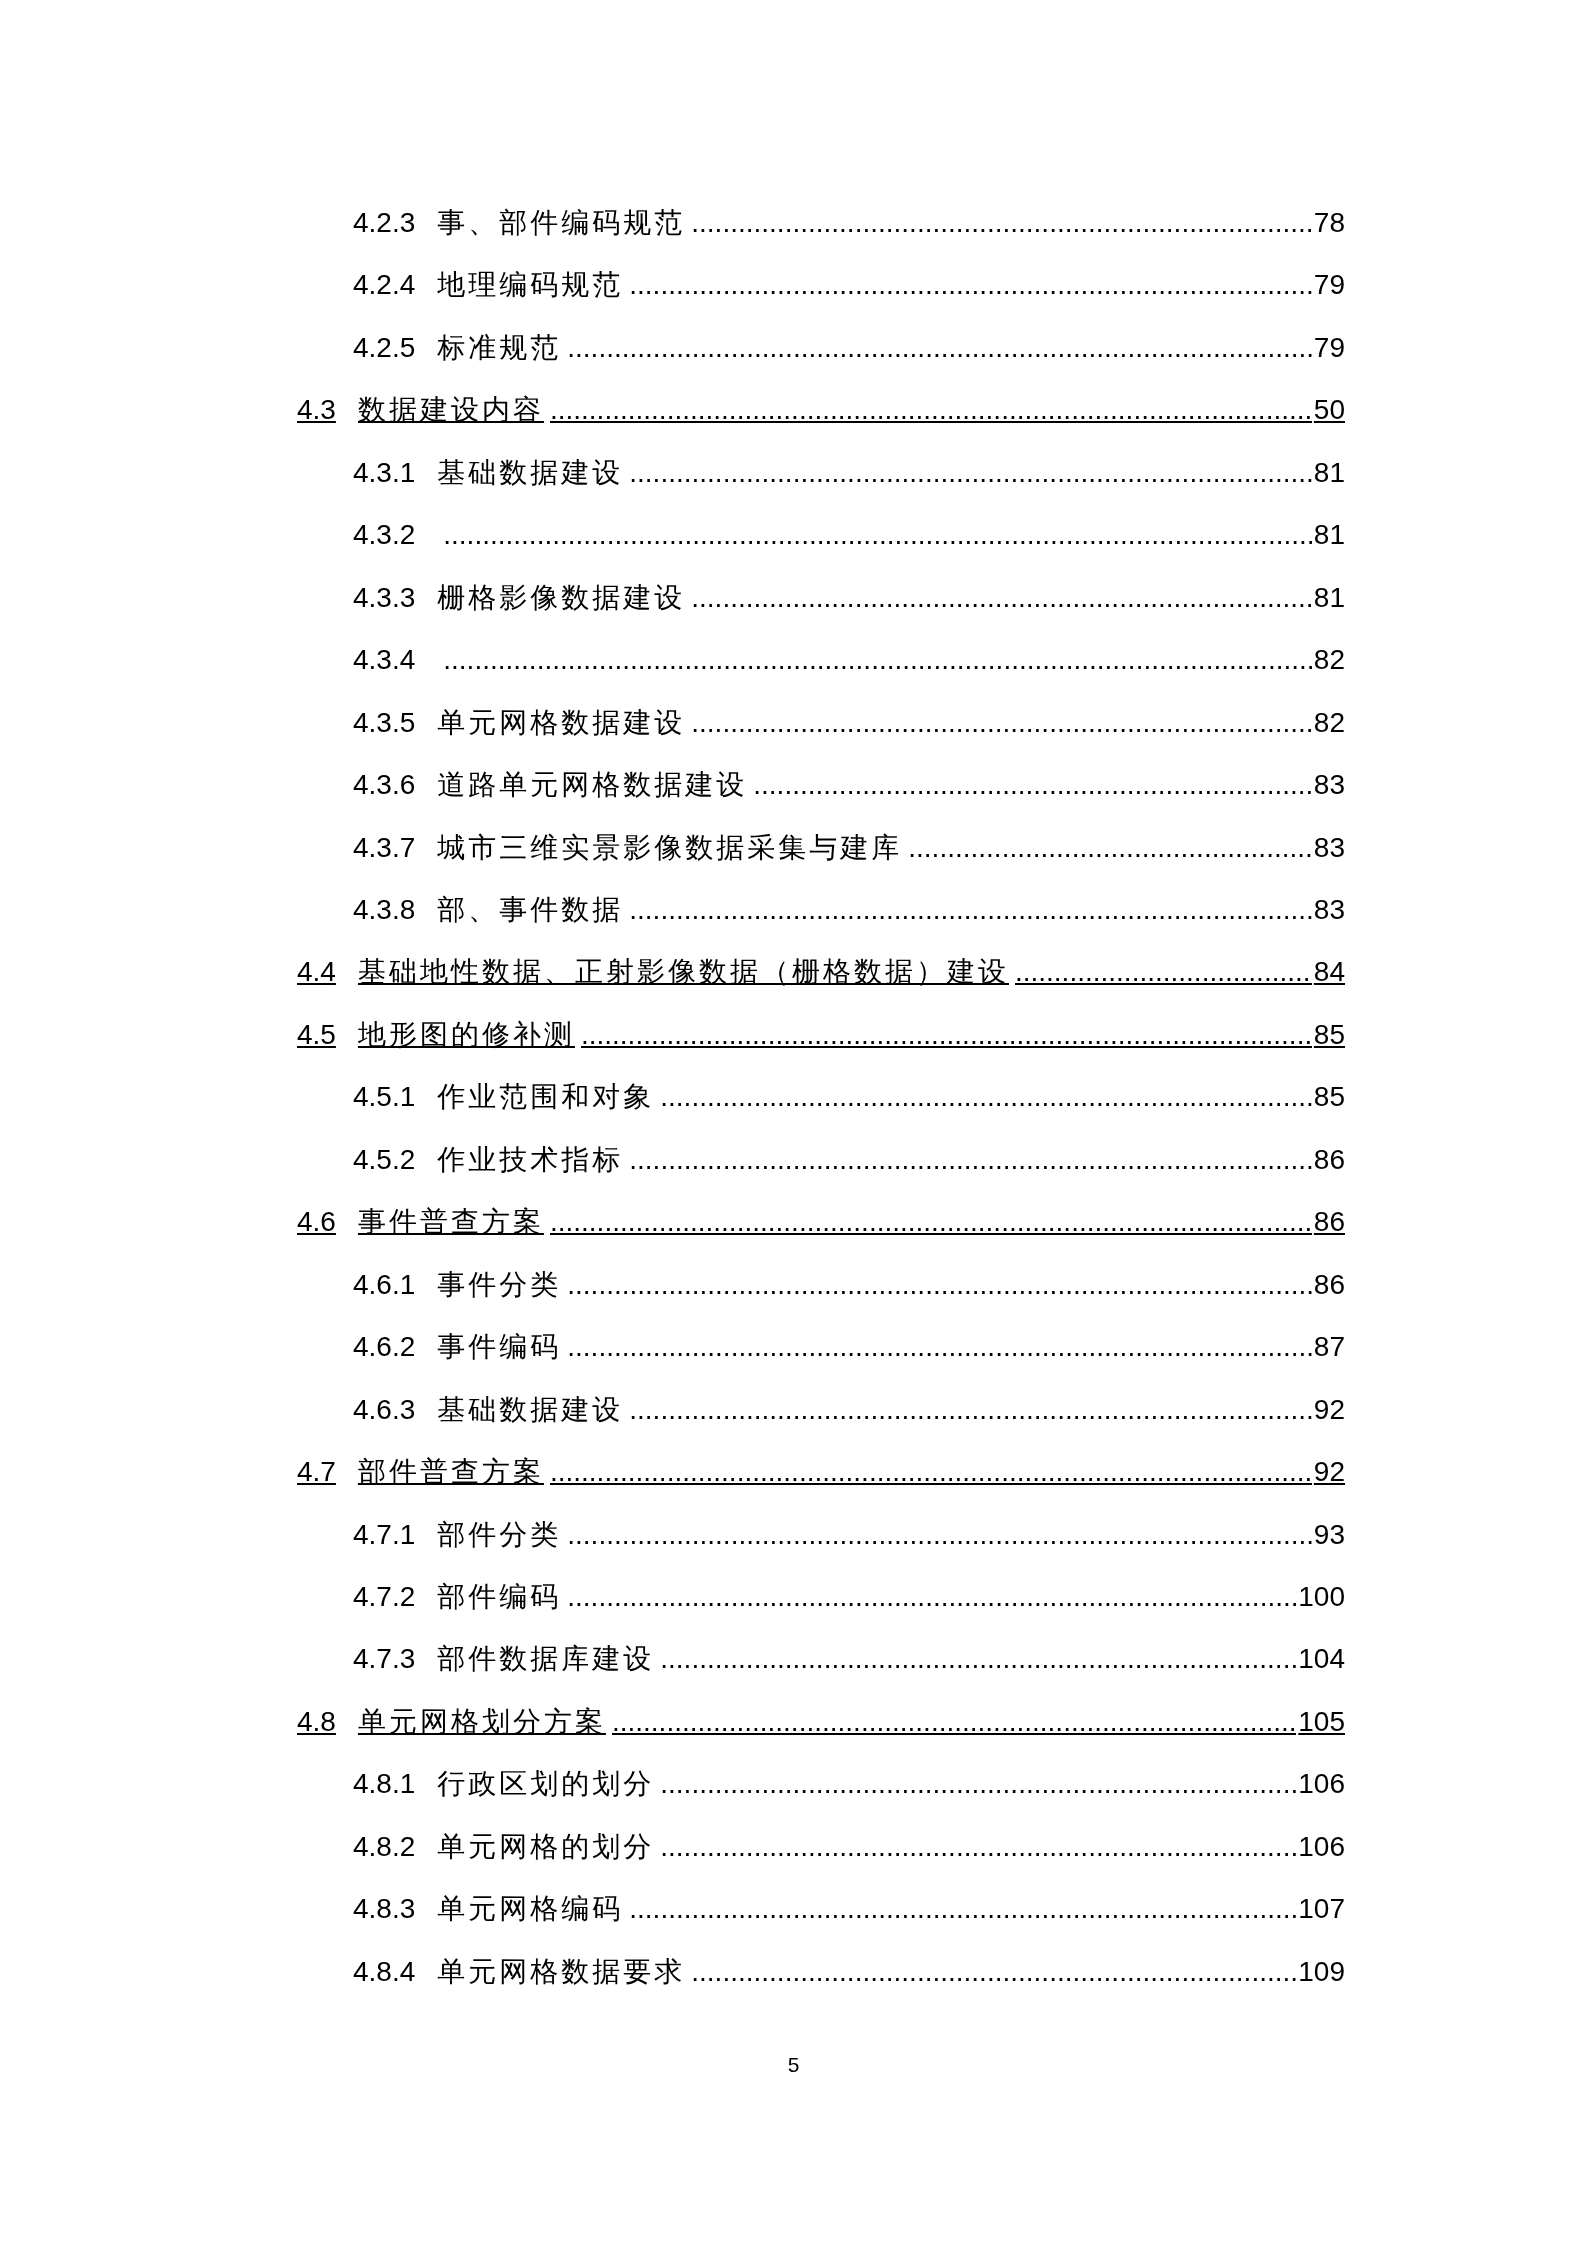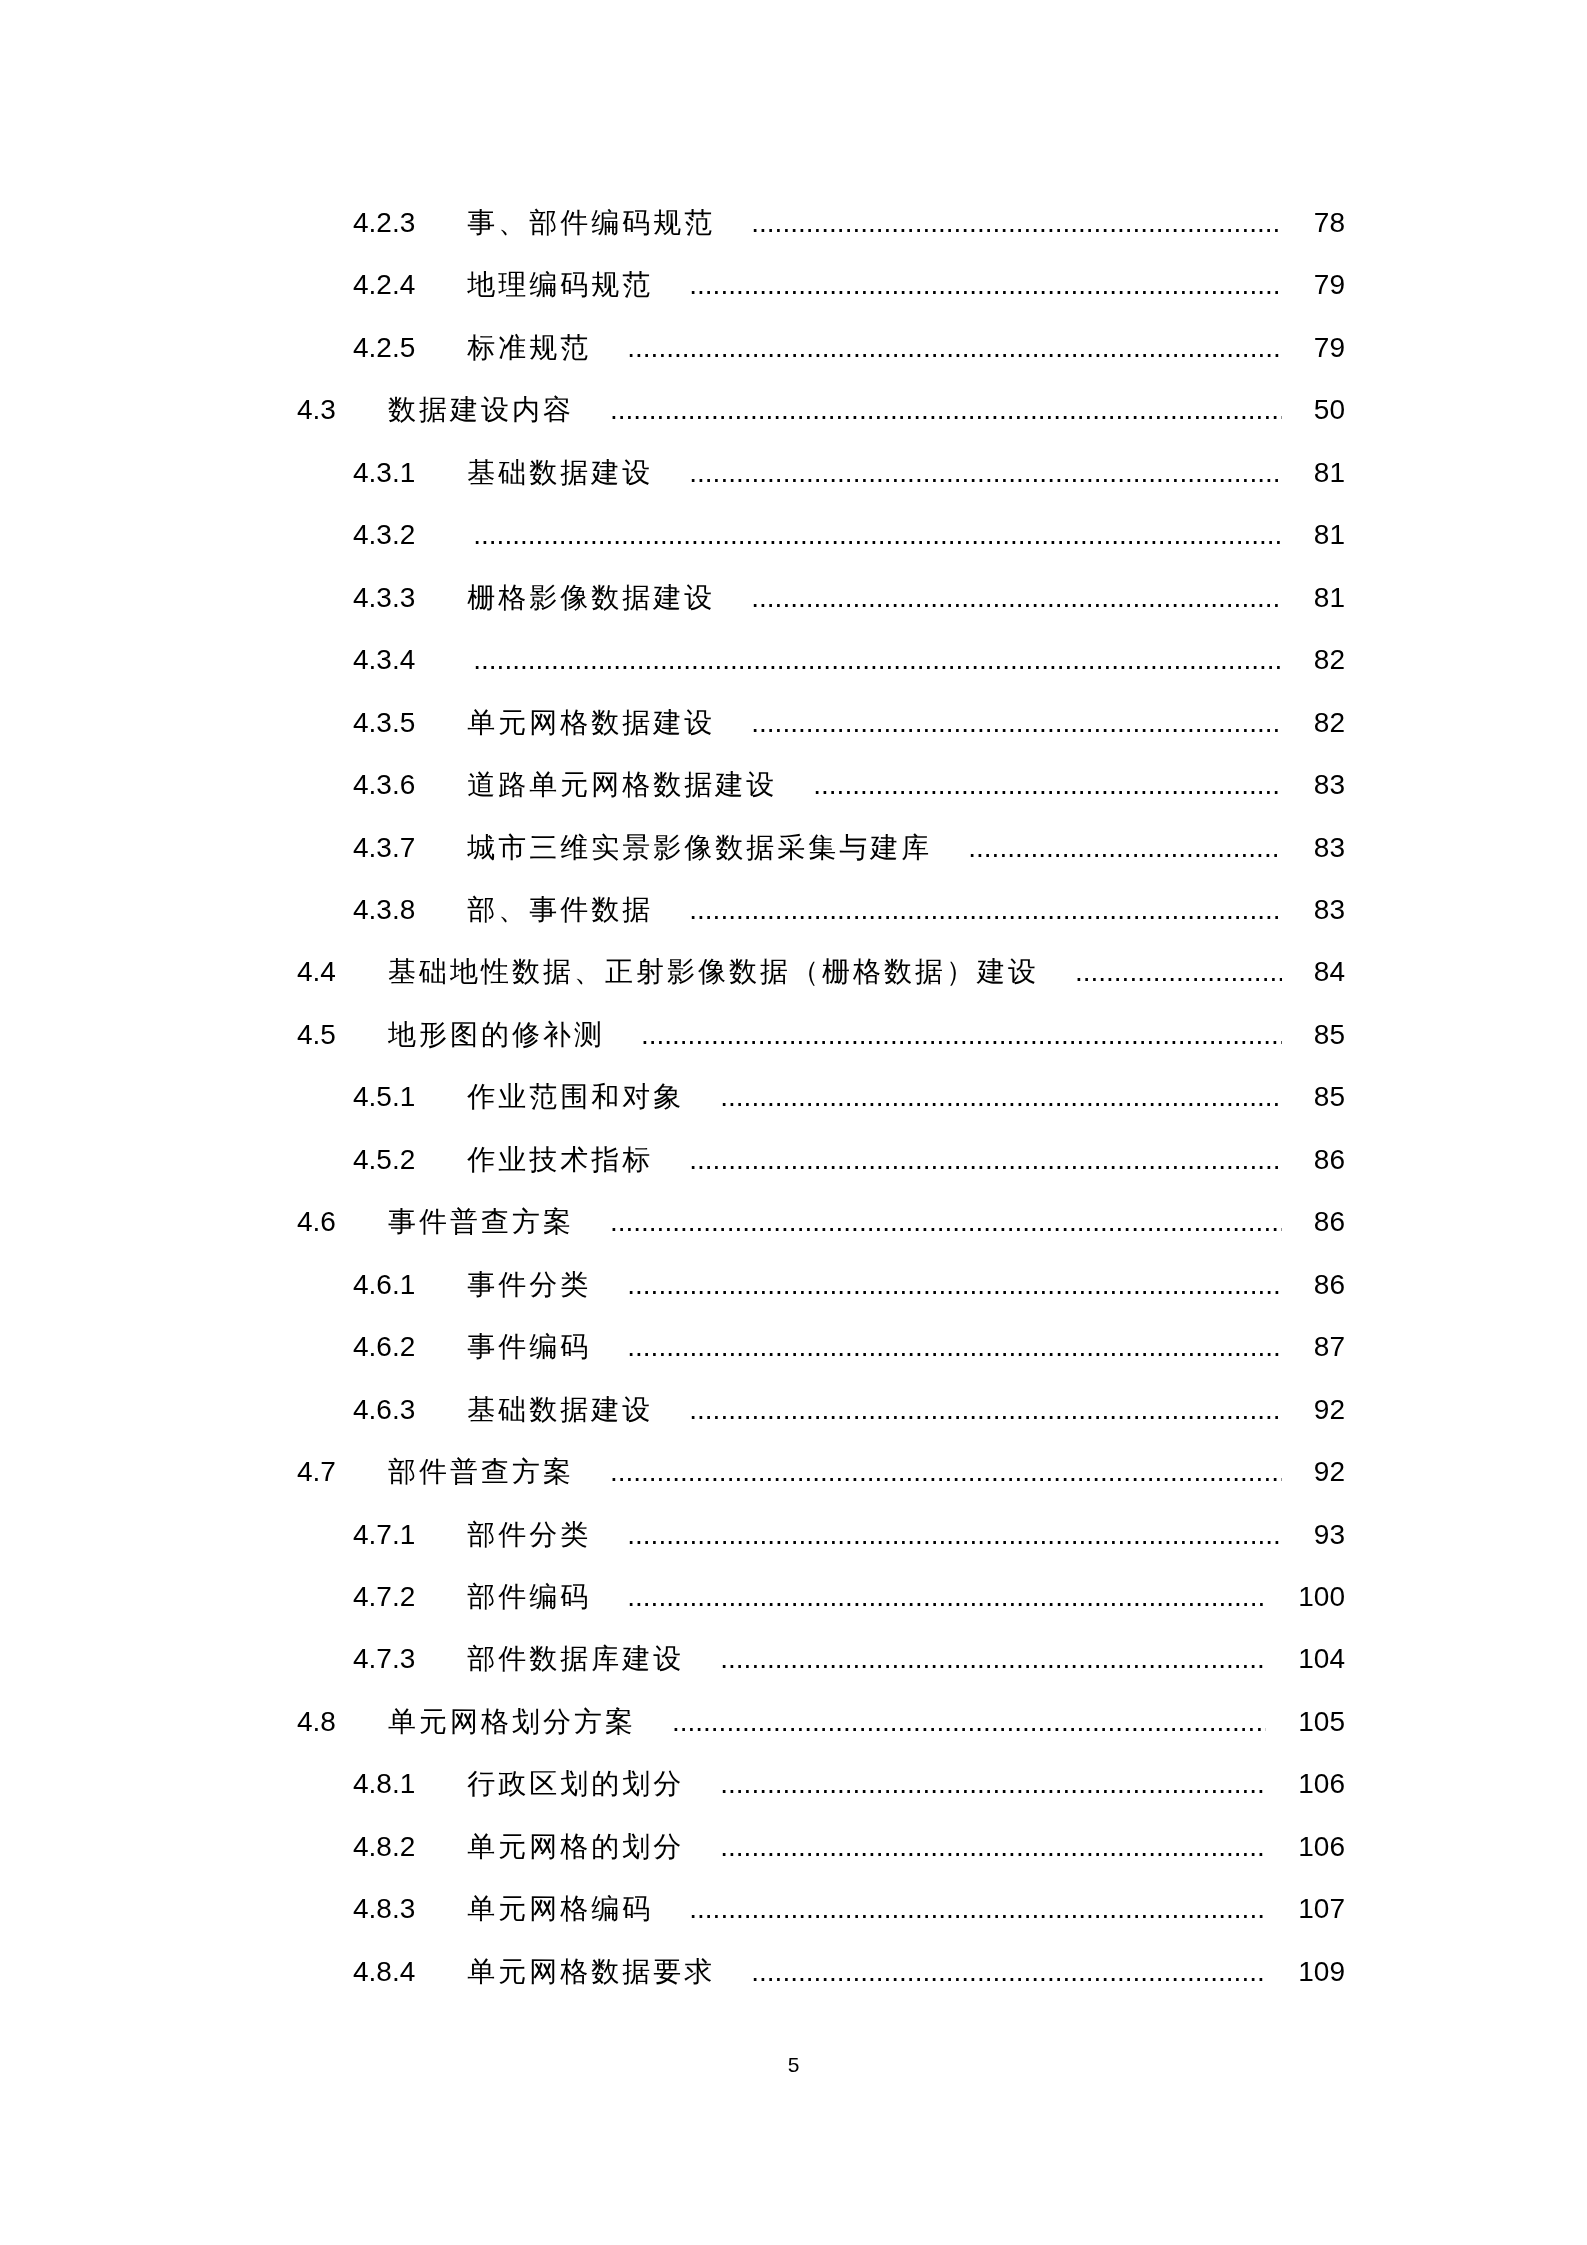--- a/index.html
+++ b/index.html
@@ -24,23 +24,22 @@
   .toc-row {
     position: relative;
     height: 62.46px;
     line-height: 62.46px;
     font-size: 28px;
     display: flex;
     align-items: baseline;
     white-space: nowrap;
     box-sizing: border-box;
     padding-right: calc(1587px - 1345px);
-    gap: 30px;
-  }
-  .toc-row.level-2 { padding-left: 297px; }
+  }
+  .toc-row.level-2 { padding-left: 297px; text-decoration: underline; }
   .toc-row.level-3 { padding-left: 353px; }
   .toc-num {
     flex: 0 0 auto;
     margin-right: 22px;
   }
   .toc-title {
     flex: 0 0 auto;
     letter-spacing: 3px;
   }
   .toc-leader {

